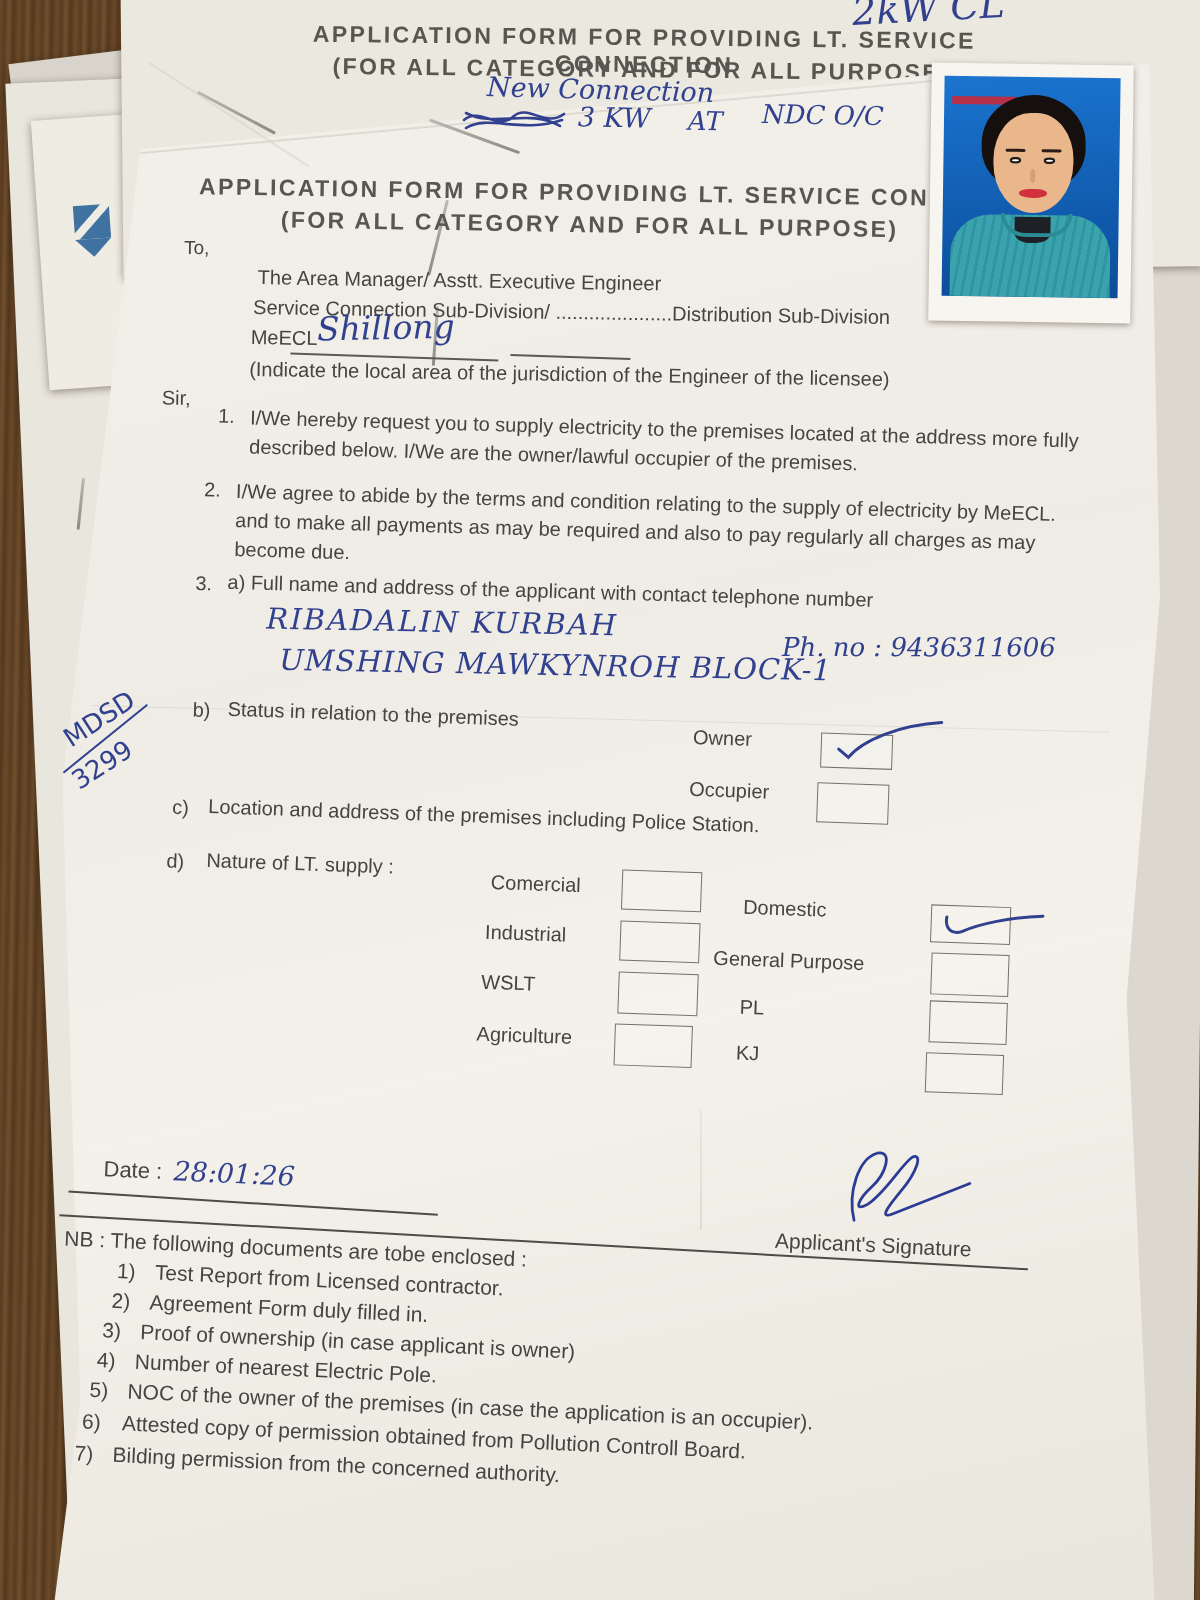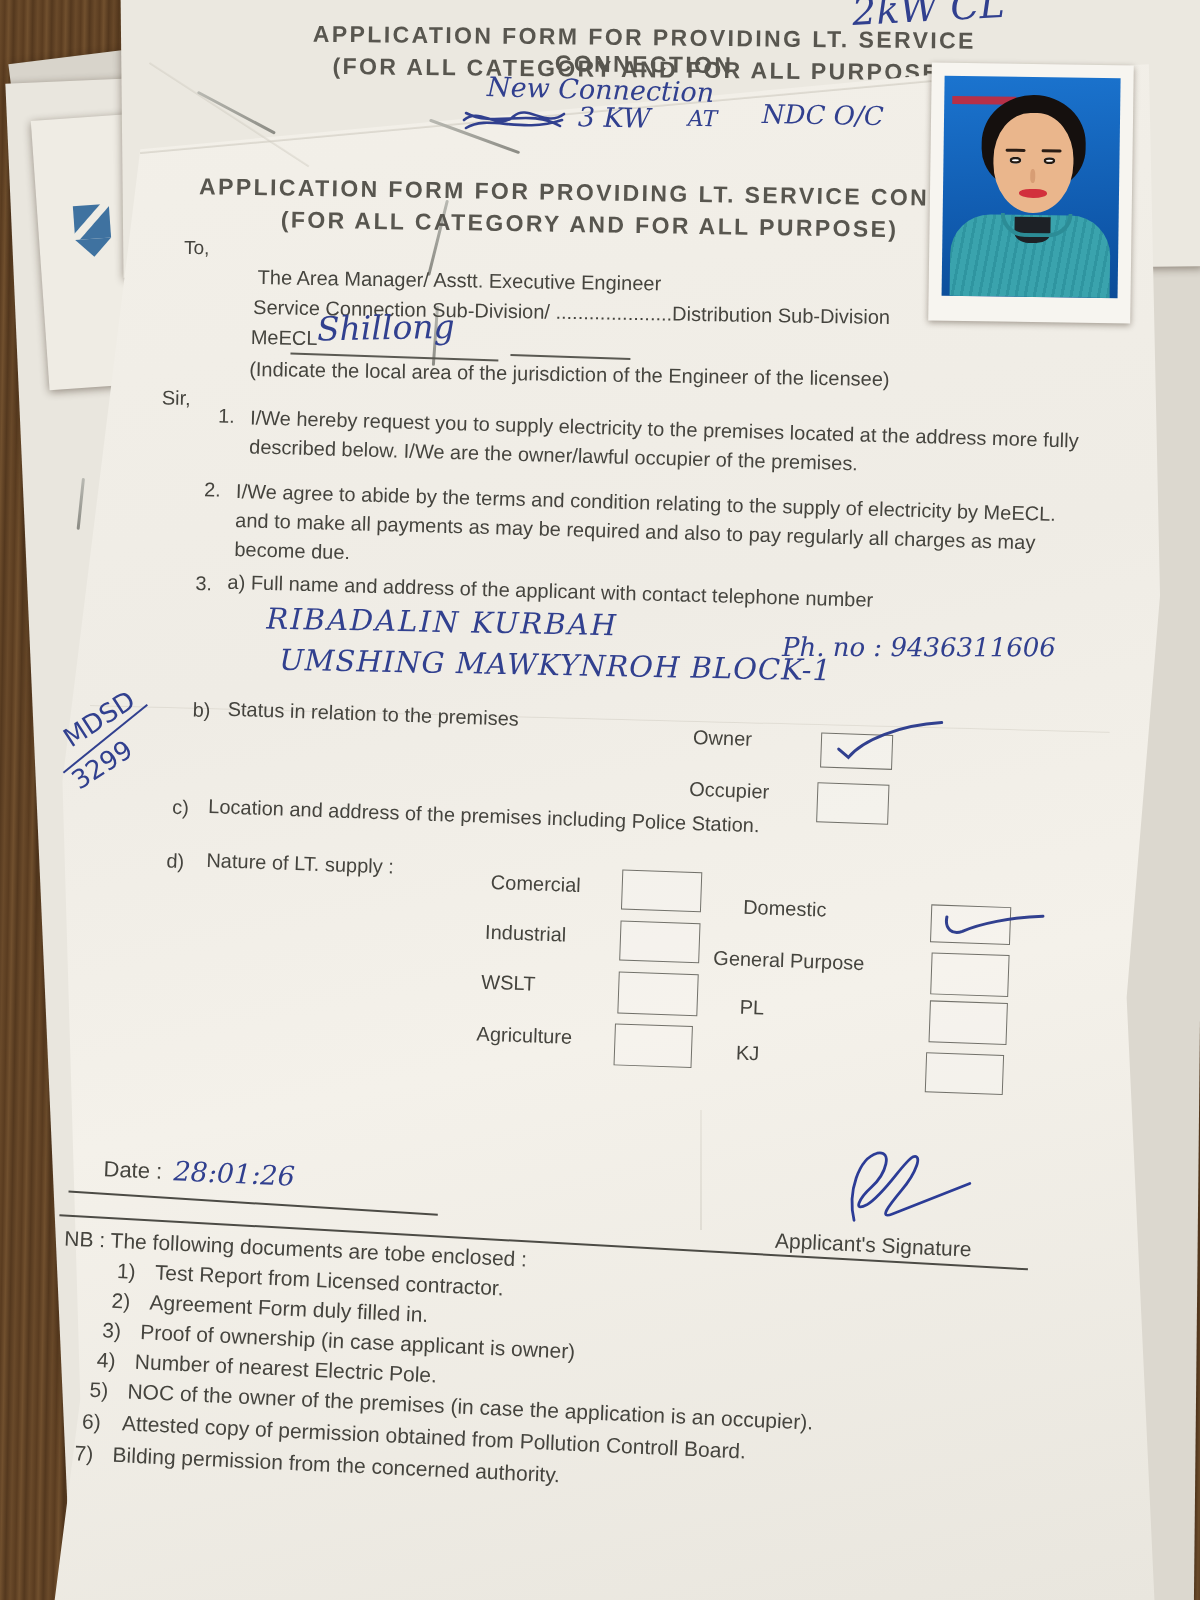--- a/index.html
+++ b/index.html
@@ -57,21 +57,21 @@
   <div class="pin" style="left:436px;top:306px;height:60px;transform:rotate(4deg);"></div>
   <div class="pin" style="left:82px;top:478px;height:52px;transform:rotate(6deg);"></div>
 
   <div class="grp" style="left:0;top:0;width:1200px;height:170px;z-index:6;">
     <div class="abs hw" style="left:852px;top:-14px;font-size:38px;transform:rotate(-3deg);">2kW  CL</div>
     <div class="abs hw" style="left:487px;top:74px;font-size:27px;transform:rotate(1.5deg);">New Connection</div>
     <svg class="abs" style="left:458px;top:104px;" width="112" height="36" viewBox="0 0 112 36">
       <path d="M6 16 C 22 2, 40 28, 56 12 C 70 0, 88 24, 106 10 M8 24 C 30 10, 62 30, 104 16 M8 9 C 36 24, 72 4, 102 22" fill="none" stroke="#31408f" stroke-width="2.6" stroke-linecap="round"></path>
     </svg>
     <div class="abs hw" style="left:578px;top:102px;font-size:27px;transform:rotate(1deg);">3 KW</div>
-    <div class="abs hw" style="left:688px;top:106px;font-size:22px;transform:rotate(1deg);">AT</div>
+    <div class="abs hw" style="left:688px;top:106px;font-size:26px;transform:rotate(1deg);">AT</div>
     <div class="abs hw" style="left:762px;top:100px;font-size:26px;transform:rotate(1deg);">NDC O/C</div>
   </div>
 
   <div class="grp" style="left:0;top:0;width:1200px;height:420px;transform:rotate(0.9deg);z-index:4;">
     <div class="abs stamp" style="left:202px;top:170px;width:990px;font-size:23px;">APPLICATION FORM FOR PROVIDING LT. SERVICE CONNECTION</div>
     <div class="abs stamp" style="left:268px;top:202px;width:650px;font-size:23px;text-align:center;">(FOR ALL CATEGORY AND FOR ALL PURPOSE)</div>
     <div class="abs pr" style="left:188px;top:234px;font-size:19px;">To,</div>
     <div class="abs pr" style="left:262px;top:262px;font-size:20px;">The Area Manager/ Asstt.  Executive  Engineer</div>
     <div class="abs pr" style="left:258px;top:292px;font-size:20px;">Service Connection Sub-Division/ .....................Distribution Sub-Division</div>
     <div class="abs pr" style="left:256px;top:322px;font-size:20px;">MeECL</div>

